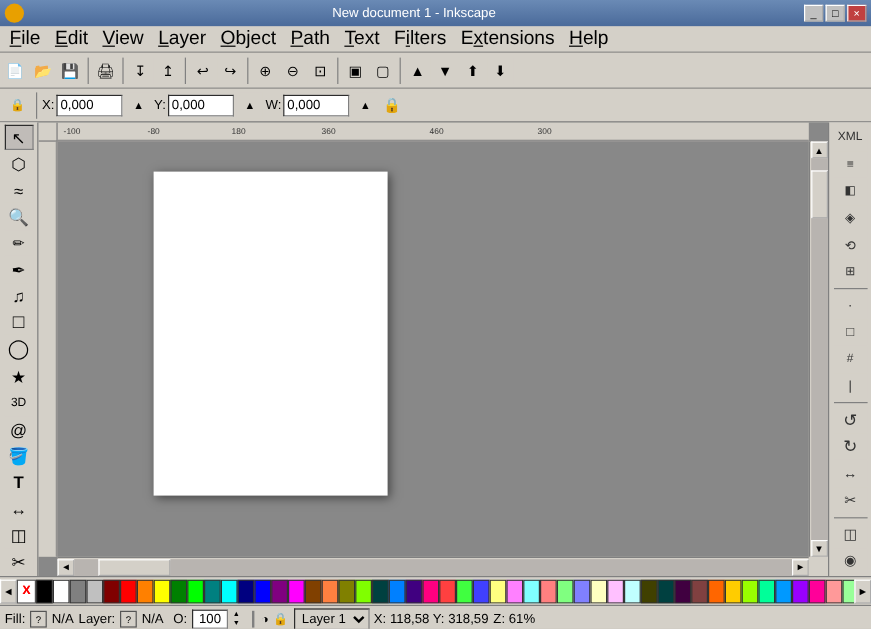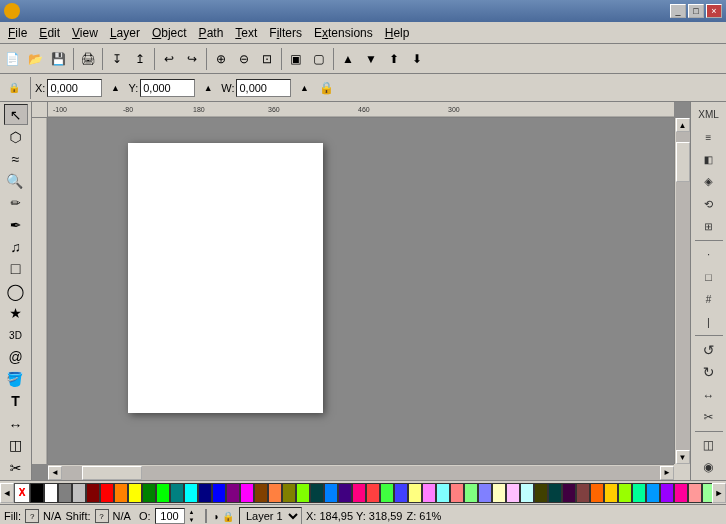--- a/index.html
+++ b/index.html
@@ -22,21 +22,21 @@
     #menubar {
       background: #d4d0c8;
       height: 22px;
       display: flex;
       align-items: center;
       border-bottom: 1px solid #808080;
       padding: 0 2px;
     }
     .menu-item {
       padding: 2px 6px;
-      font-size: 12px;
+      font-size: 16px;
       cursor: pointer;
       color: #000;
     }
 
     
     #toolbar-area {
       background: #d4d0c8;
       border-bottom: 1px solid #808080;
       height: 30px;
       display: flex;
@@ -282,20 +282,21 @@
       background: white;
       font-size: 11px;
       text-align: center;
     }
   </style>
 </head>
 <body>
 
 <div id="titlebar">
   <div style="width:16px;height:16px;background:#e8a000;border-radius:50%;flex-shrink:0;"></div>
+  <span id="title-text">New document 1 - Inkscape</span>
   <div id="titlebar-controls">
     <div class="title-btn">_</div>
     <div class="title-btn">□</div>
     <div class="title-btn" style="background:#c04040;color:white;">×</div>
   </div>
 </div>
 
 <div id="menubar">
   <div class="menu-item"><u>F</u>ile</div>
   <div class="menu-item"><u>E</u>dit</div>
@@ -498,33 +499,33 @@
       <div class="color-swatch" title="#ff9999" style="min-width: 14px; height: 20px; background: rgb(255, 153, 153); border: 0.5px solid rgb(51, 51, 51); cursor: pointer; flex-shrink: 0;"></div>
       <div class="color-swatch" title="#99ff99" style="min-width: 14px; height: 20px; background: rgb(153, 255, 153); border: 0.5px solid rgb(51, 51, 51); cursor: pointer; flex-shrink: 0;"></div>
     </div>
   <div id="palette-scroll-right" style="width:14px;height:20px;background:#d4d0c8;border:1px outset #fff;display:flex;align-items:center;justify-content:center;font-size:9px;cursor:pointer;">►</div>
 </div>
 
 <div id="statusbar" style="height:23px;background:#d4d0c8;border-top:1px solid #808080;display:flex;align-items:center;padding:0 4px;gap:4px;font-size:11px;">
   <span>Fill:</span>
   <div style="width:14px;height:14px;border:1px solid #555;background:none;display:flex;align-items:center;justify-content:center;font-size:8px;">?</div>
   <span>N/A</span>
-  <span>Shift:</span>
+  <span>Layer:</span>
   <div style="width:14px;height:14px;border:1px solid #555;background:none;display:flex;align-items:center;justify-content:center;font-size:8px;">?</div>
   <span>N/A</span>
 
   <span style="margin-left:4px;">O:</span>
   <input type="text" class="opacity-input" value="100" style="width: 30px; height: 16px; border: 1px inset rgb(128, 128, 128); background: white; font-size: 11px;">
   <div style="display:flex;flex-direction:column;width:10px;">
     <div style="font-size:6px;line-height:8px;cursor:pointer;">▲</div>
     <div style="font-size:6px;line-height:8px;cursor:pointer;">▼</div>
   </div>
   <div style="width:2px;height:14px;background:#808080;margin:0 2px;"></div>
   <div style="font-size:10px;">◑</div>
   <div style="font-size:10px;">🔒</div>
 
   <select id="layer-select" style="border:1px inset #808080;background:#d4d0c8;font-size:11px;height:18px;padding:0 2px;">
     <option>Layer 1</option>
   </select>
 
-  <span style="font-size:11px;white-space:nowrap;">X: 184,95  Y: 318,59</span>
+  <span style="font-size:11px;white-space:nowrap;">X: 118,58  Y: 318,59</span>
   <span style="font-size:11px;white-space:nowrap;">Z: 61%</span>
 </div>
 
 </body></html>

